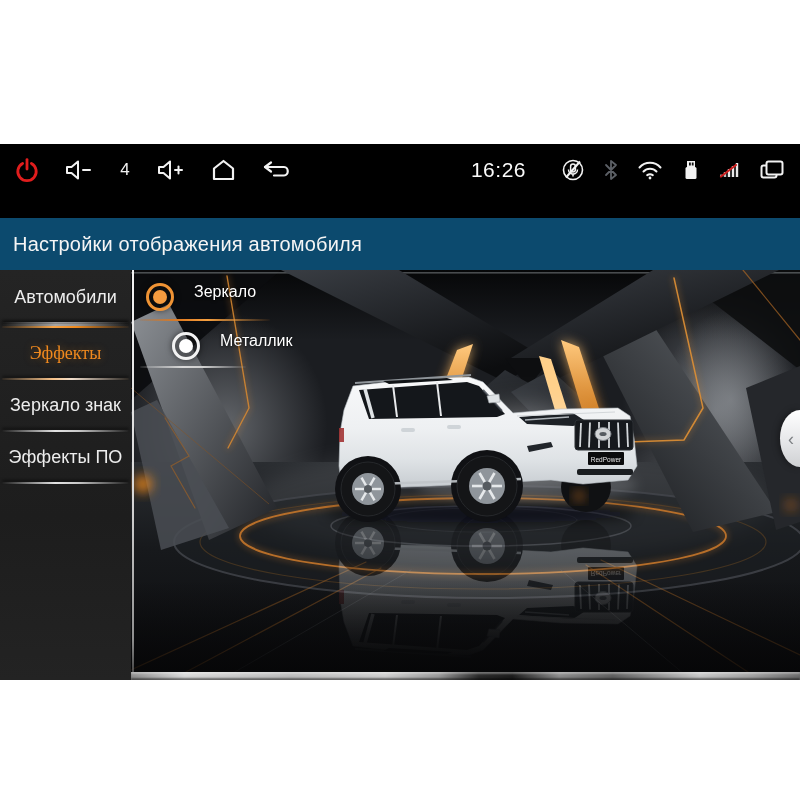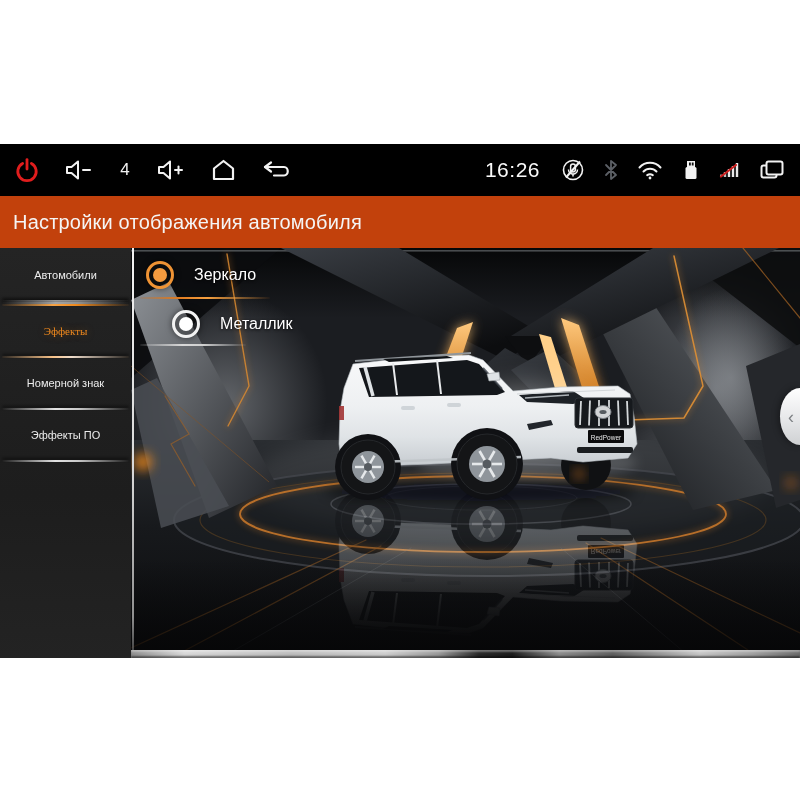--- a/index.html
+++ b/index.html
@@ -6,44 +6,44 @@
   body{width:800px;height:800px;background:#ffffff;position:relative;overflow:hidden;
        font-family:"Liberation Sans","DejaVu Sans",sans-serif;}
   .device{position:absolute;top:144px;left:0;width:800px;height:514px;background:#000;}
 
   
   .statusbar{height:52px;background:#000;display:flex;align-items:center;padding:0 14px;box-sizing:border-box;}
   .sb-left{display:flex;align-items:center;gap:24px;}
   .sb-right{margin-left:auto;display:flex;align-items:center;gap:16px;}
   .sb-ic{display:flex;align-items:center;justify-content:center;}
   .vol-num{color:#f2f2f2;font-size:17px;min-width:14px;text-align:center;}
-  .clock{color:#fafafa;font-size:21px;letter-spacing:.5px;margin-right:4px;text-align:right;}
+  .clock{color:#fafafa;font-size:21px;letter-spacing:.5px;margin-right:18px;text-align:right;}
 
   
-  .titlebar{height:52px;background:#c2410c;display:flex;align-items:center;padding-left:13px;}
+  .titlebar{height:52px;background:#0c4a6e;display:flex;align-items:center;padding-left:13px;margin-top:22px;}
   .titlebar span{color:#f5f5f5;font-size:20px;letter-spacing:.2px;}
 
   
   .content{height:410px;display:flex;background:#000;}
   .sidebar{width:131px;background:linear-gradient(180deg,#242424,#1d1d1d 60%,#232323);padding-top:2px;box-sizing:border-box;}
-  .side-item{height:50px;display:flex;align-items:center;justify-content:center;color:#ededed;font-size:11px;cursor:pointer;}
+  .side-item{height:50px;display:flex;align-items:center;justify-content:center;color:#ededed;font-size:18px;cursor:pointer;}
   .side-item.active{color:#f0891e;text-shadow:0 0 8px rgba(240,137,30,.35);font-family:Liberation Serif, serif;}
   .side-div{height:2px;margin:0 2px;border-radius:1px;
     background:linear-gradient(90deg,rgba(140,140,140,0),rgba(238,238,238,.95) 42%,rgba(230,230,230,.85) 60%,rgba(140,140,140,0));
     box-shadow:0 -2px 3px rgba(0,0,0,.55);}
   .side-div.orange{background:linear-gradient(90deg,rgba(255,140,30,.05),#f5a347 40%,#ef8a1e 58%,rgba(200,110,25,.05));}
   .side-div.orange-soft{background:linear-gradient(90deg,rgba(255,160,60,.05),#f7c289 40%,#eedccb 55%,rgba(220,140,50,.05));}
 
   .scene{flex:1;position:relative;overflow:hidden;background:#101114;}
   .scene svg.bg{position:absolute;inset:0;display:block;}
   .edge-line{position:absolute;left:1px;top:0;bottom:0;width:2px;z-index:6;
     background:linear-gradient(180deg,#f2f2f2,#d8d8d8 55%,#8f8f8f 90%,rgba(120,120,120,.4));}
 
   
-  .option{position:absolute;left:15px;display:flex;align-items:center;gap:20px;z-index:7;cursor:pointer;}
+  .option{position:absolute;left:15px;display:flex;align-items:flex-start;gap:20px;z-index:7;cursor:pointer;}
   .option .radio{width:28px;height:28px;border-radius:50%;box-sizing:border-box;border:3px solid #f2f2f2;
     display:flex;align-items:center;justify-content:center;background:rgba(12,12,14,.3);
     box-shadow:0 0 6px rgba(0,0,0,.55);}
   .option .dot{width:14px;height:14px;border-radius:50%;background:#ffffff;}
   .option.selected .radio{border-color:#ef9334;}
   .option.selected .dot{background:#f49b3f;}
   .option .lbl{color:#ffffff;font-size:16px;text-shadow:0 1px 3px rgba(0,0,0,.8);}
   .opt-div{position:absolute;height:2px;left:9px;z-index:7;border-radius:1px;}
   .opt-div.d1{top:49px;width:130px;
     background:linear-gradient(90deg,rgba(190,95,20,.15),#e07b20 30%,#f5a040 52%,rgba(140,70,18,.08));}
@@ -158,21 +158,21 @@
 
   <div class="content">
 
     <div class="sidebar">
       <div class="side-item">Автомобили</div>
       <div class="side-div"></div>
       <div class="side-div"></div>
       <div class="side-div orange"></div>
       <div class="side-item active">Эффекты</div>
       <div class="side-div orange-soft"></div>
-      <div class="side-item">Номерной знак</div>
+      <div class="side-item">Зеркало знак</div>
       <div class="side-div"></div>
       <div class="side-item">Эффекты ПО</div>
       <div class="side-div"></div>
     </div>
 
     <div class="scene">
       <svg class="bg" width="669" height="410" viewBox="0 0 669 410" preserveAspectRatio="none">
         <defs>
           <linearGradient id="bodyGrad" x1="0" y1="0" x2="0" y2="1">
             <stop offset="0" stop-color="#f8f9fa"></stop>

